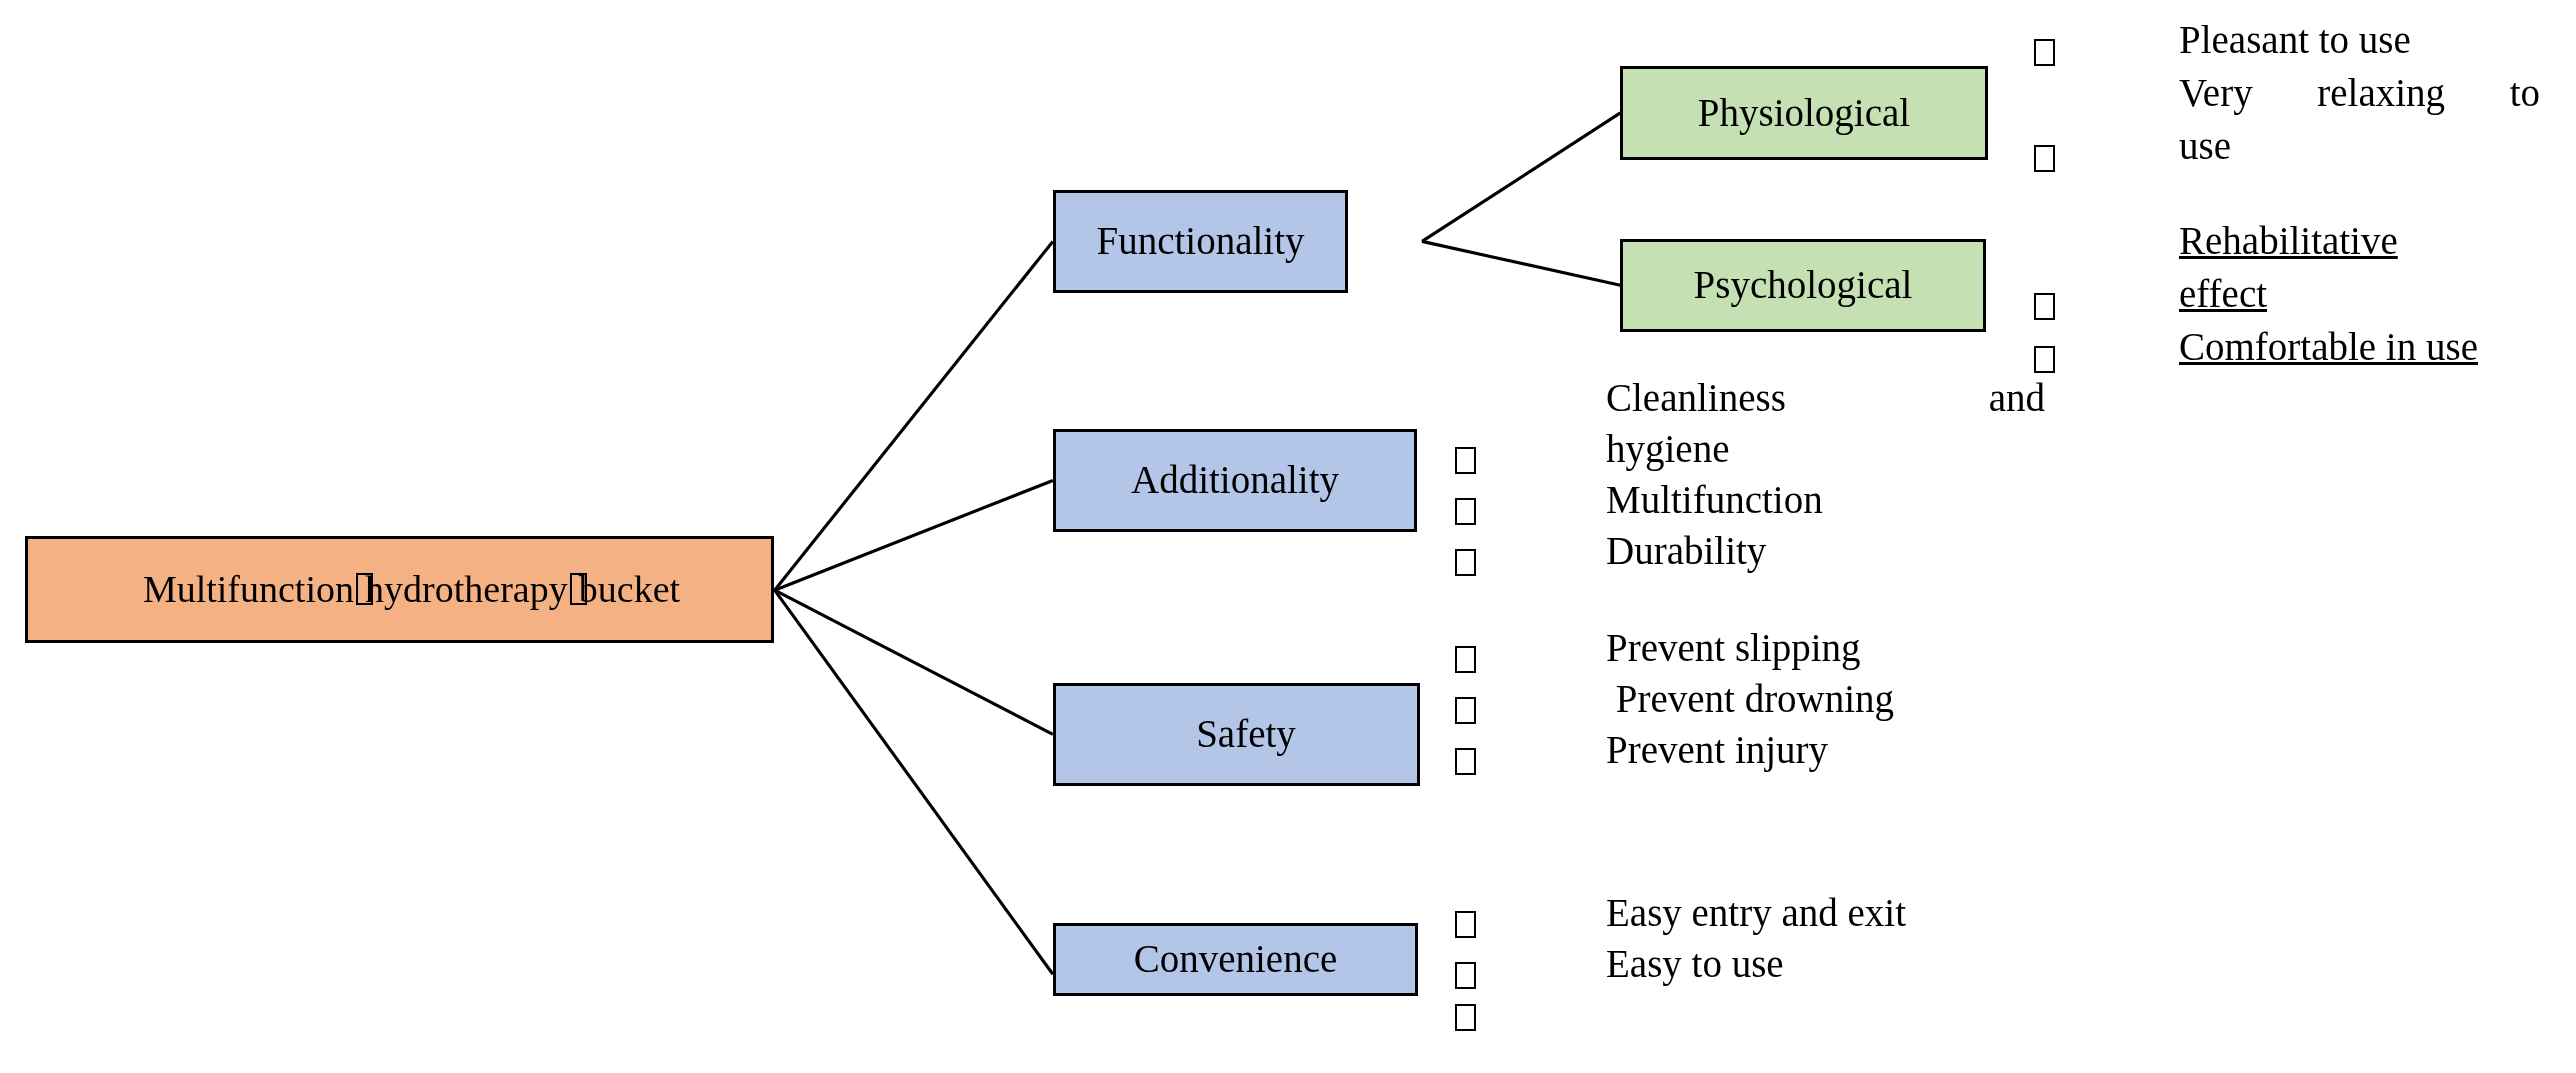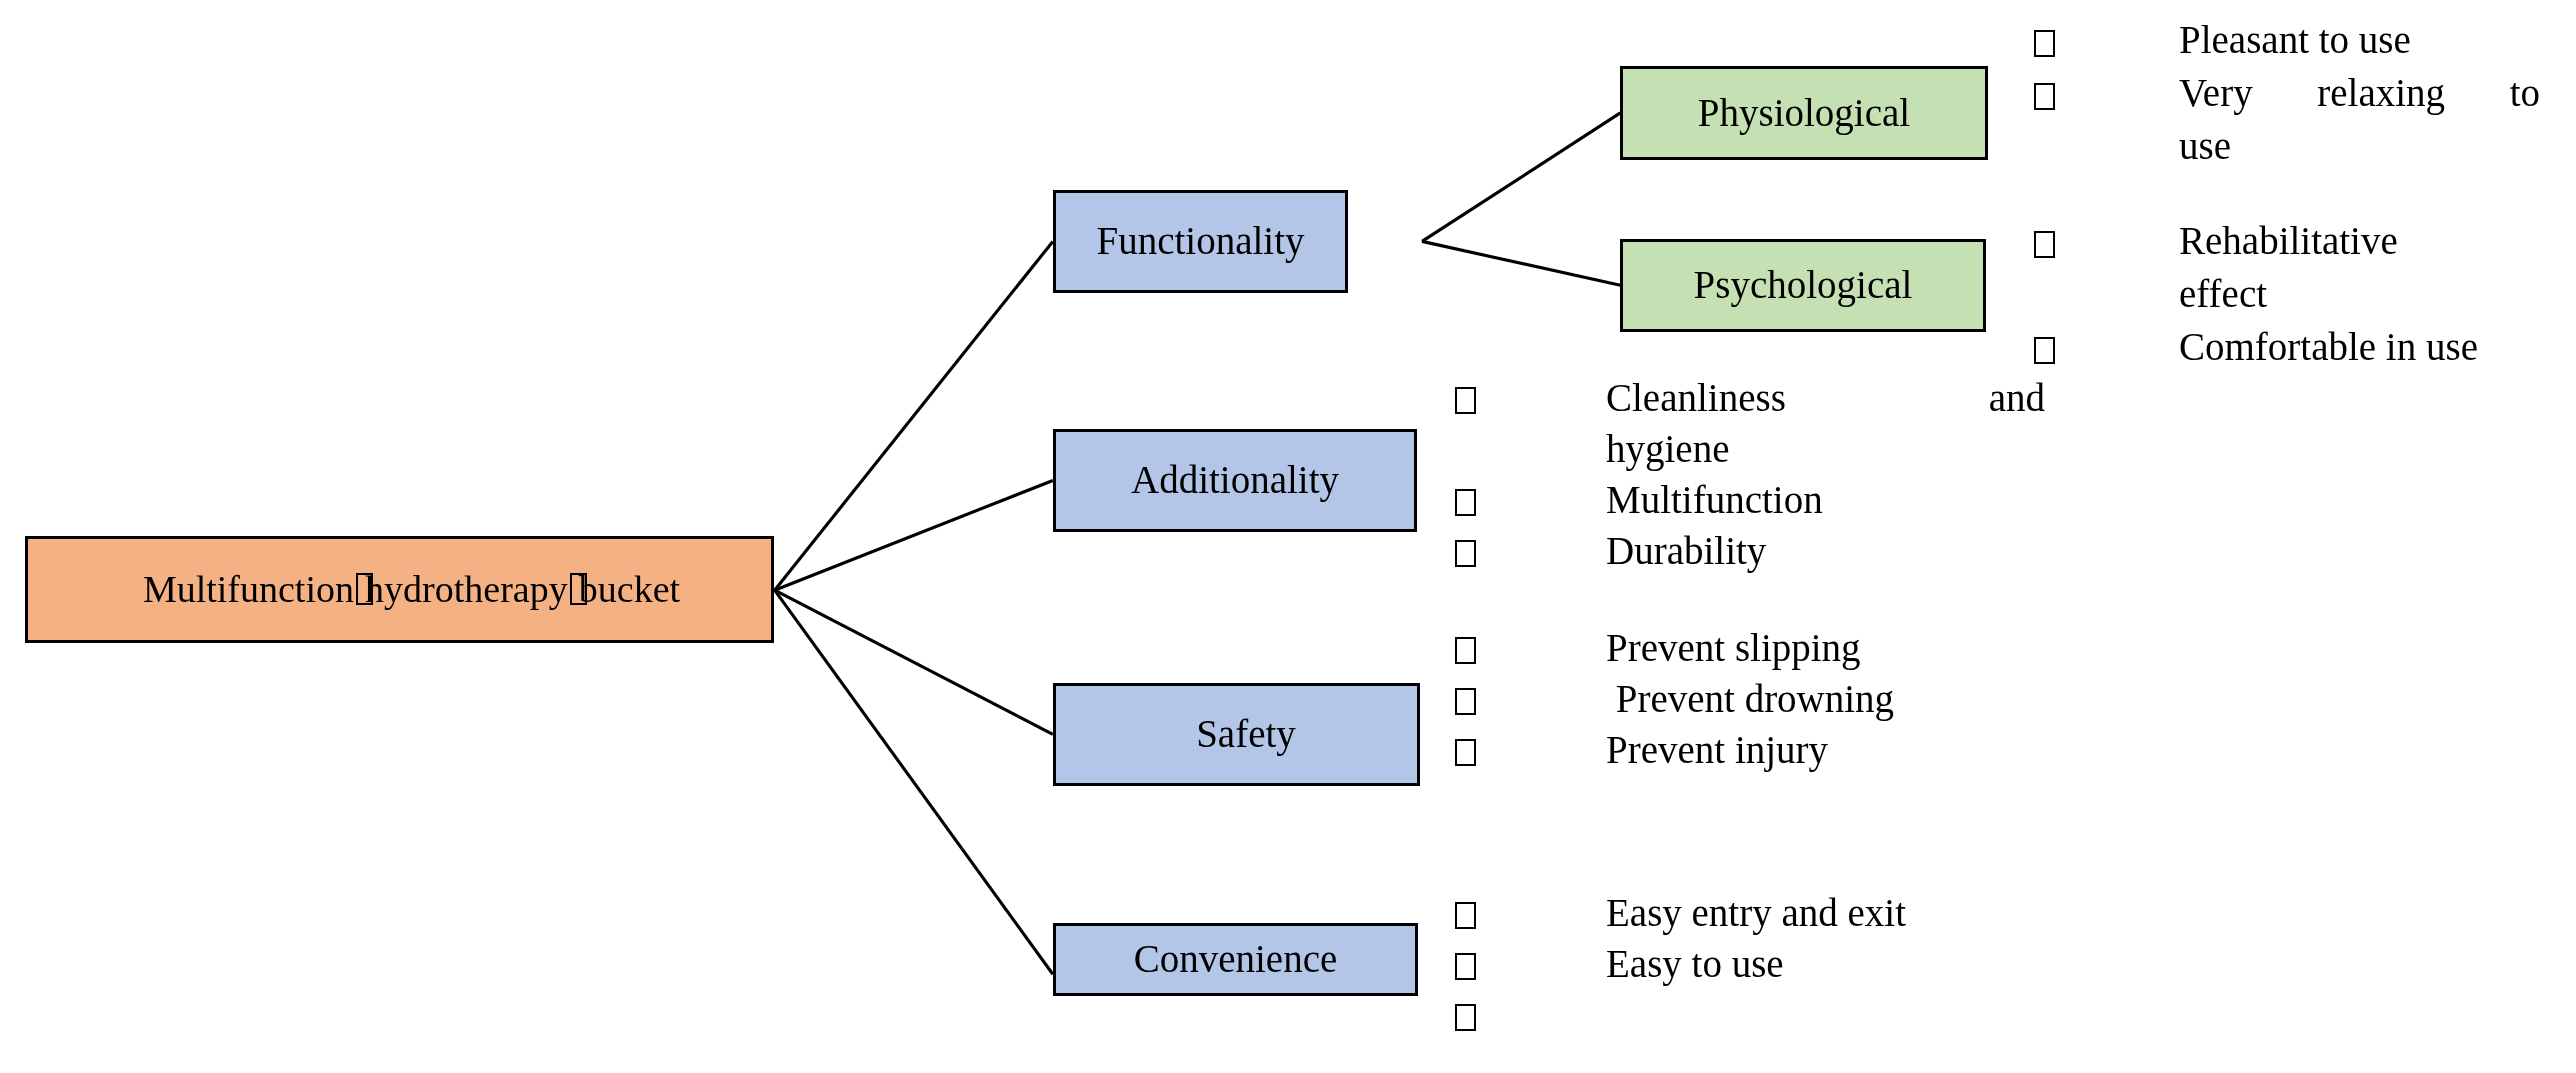--- a/index.html
+++ b/index.html
@@ -36,42 +36,42 @@
     display:inline-block;
     width:12.5px; height:28px;
     border:2.4px solid #000000;
     vertical-align:-3.1px;
     margin:0 -7.8px 0 2.4px;
     background:transparent;
   }
 
   
   .blist { position:absolute; z-index:1; font-size:39px; }
-  .blist .list-row  { display:flex; align-items:flex-start; }
+  .blist .list-row  { display:flex; align-items:flex-end; }
   .blist .tofu-box  {
     flex:0 0 auto;
     width:17px; height:23px;
     border:2.4px solid #000000;
     margin-top:15px;
     background:transparent;
   }
   .blist .item-text { flex:0 0 auto; }
   .blist .line      { height:51px; line-height:51px; white-space:pre; }
   .blist .line.stretch { text-align:justify; text-align-last:justify; white-space:normal; }
 
   .right-list .list-row { gap:124px; }
   .right-list .item-text { width:361px; }
   .right-list .line { height:53px; line-height:53px; }
   .right-list .tofu-box { margin-top:17px; }
 
   .mid-list .list-row { gap:130px; }
   .mid-list .item-text { width:439px; }
 
   #list-physiological { left:2034px; top:13.3px; }
-  #list-psychological { left:2034px; top:214px; }
+  #list-psychological { left:2034px; top:214px;text-decoration:underline; }
   #list-additionality { left:1455px; top:372px; }
   #list-safety        { left:1455px; top:622px; }
   #list-convenience   { left:1455px; top:887px; }
 </style>
 </head>
 <body>
 
 <div id="canvas">
 
   <svg id="connector-layer" width="2576" height="1073" viewBox="0 0 3286 1369">

